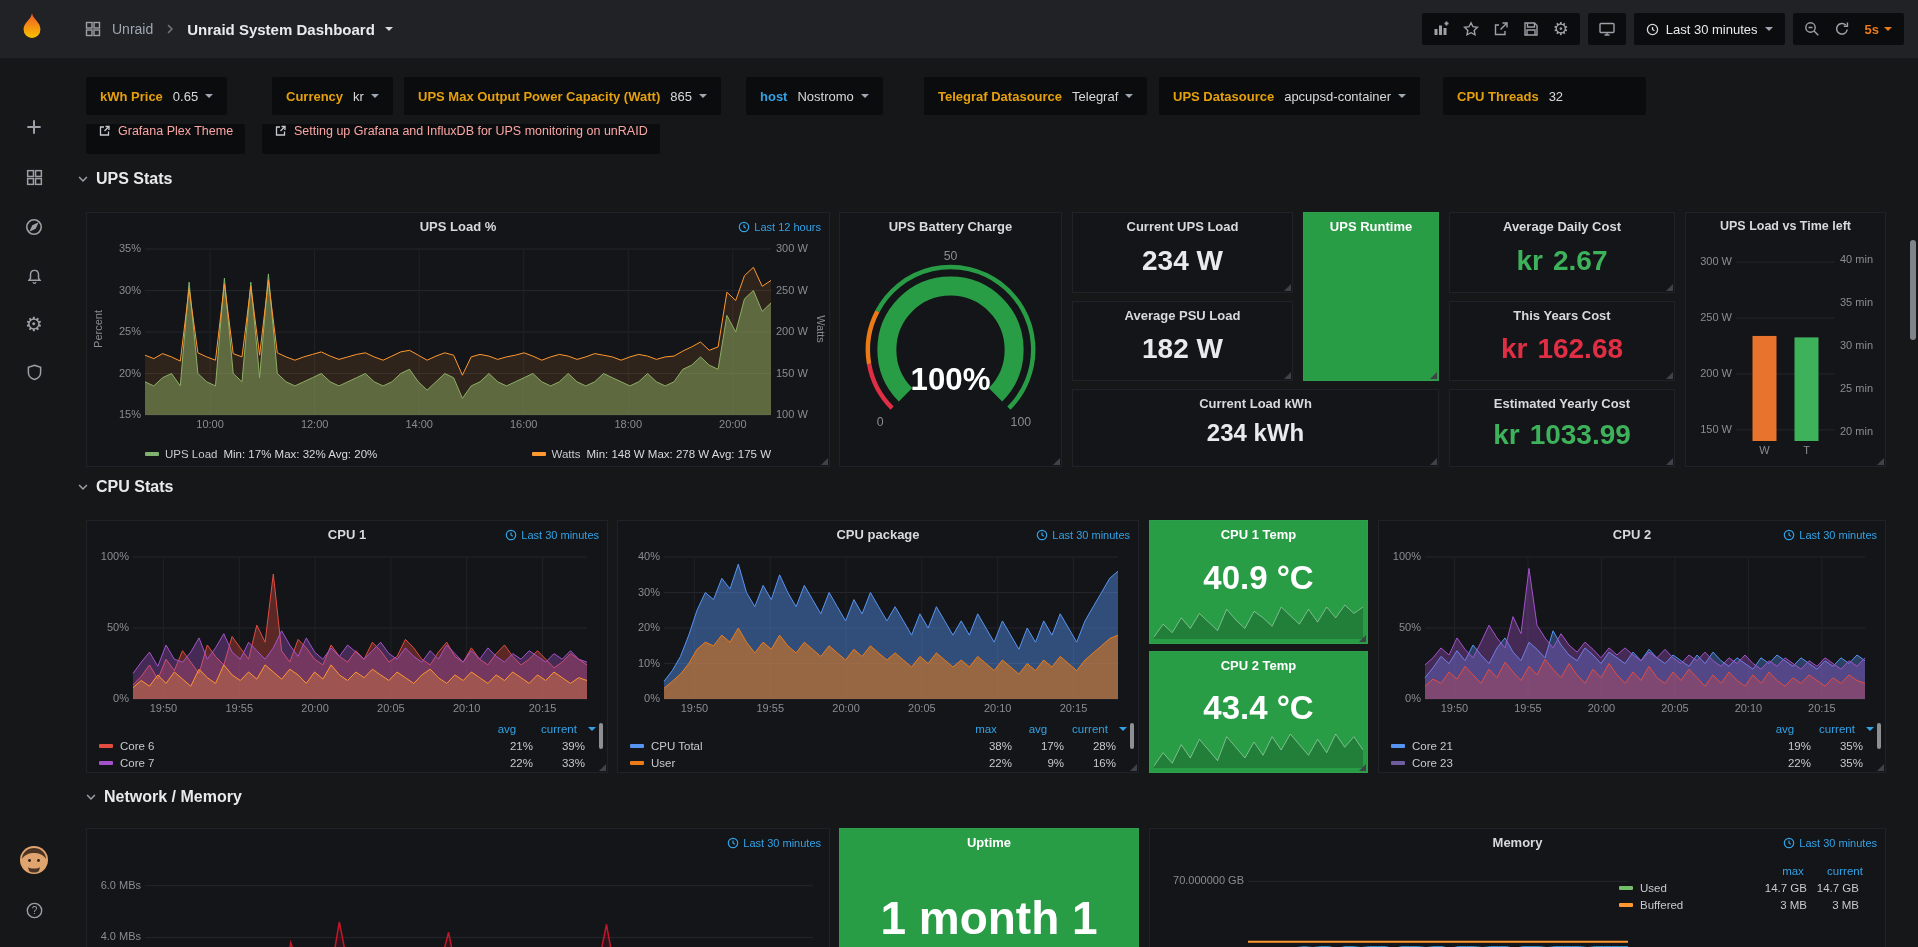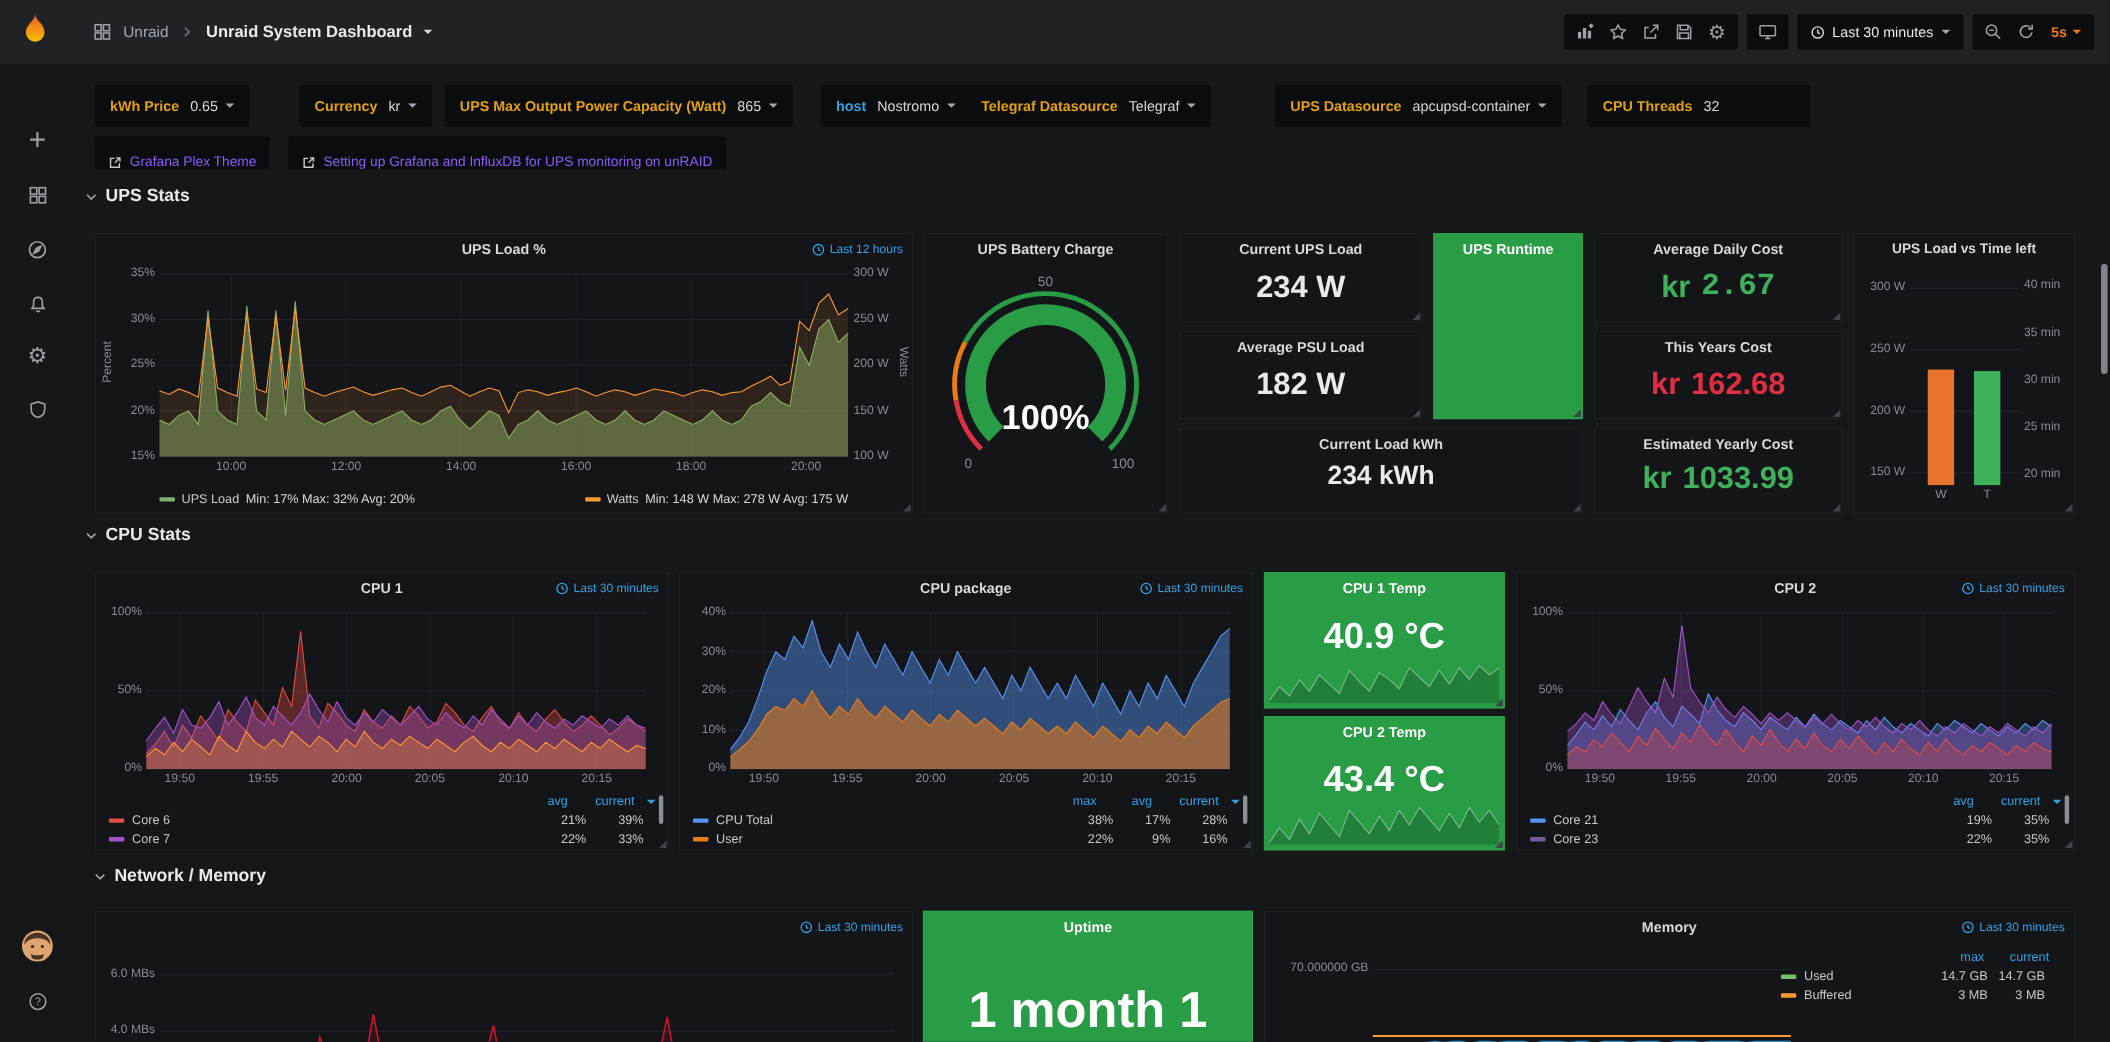--- a/index.html
+++ b/index.html
@@ -14,21 +14,21 @@
   .pill{background:#0b0c0e;border-radius:2px;height:32px;display:flex;align-items:center;padding:0 4px}
   .nbtn{width:30px;height:32px;display:flex;align-items:center;justify-content:center;cursor:pointer}
   .caret{width:0;height:0;border-left:4px solid transparent;border-right:4px solid transparent;border-top:4px solid #9fa7b3;display:inline-block}
   .caret.orange{border-top-color:#eb7b18}
   .caret.white{border-top-color:#d8d9da}
   .gicon{font-size:18px;color:#9da0a6;line-height:1}
   .sidebar-btn{position:absolute;left:0;width:68px;height:44px;display:flex;align-items:center;justify-content:center;cursor:pointer}
   .vpill{position:absolute;top:77px;height:38px;background:#0b0c0e;border-radius:2px;display:flex;align-items:center;gap:10px;padding:0 14px;font-size:13px;white-space:nowrap}
   .vlabel{font-weight:bold}
   .vvalue{color:#d8d9da;display:flex;align-items:center;gap:7px;cursor:pointer}
-  .linkpill{position:absolute;top:124px;height:30px;background:#0b0c0e;border-radius:2px;display:flex;align-items:flex-end;gap:7px;padding:0 12px;font-size:12.5px;color:#8b5cf6;cursor:pointer;white-space:nowrap}
+  .linkpill{position:absolute;top:124px;height:30px;background:#0b0c0e;border-radius:2px;display:flex;align-items:flex-start;gap:7px;padding:0 12px;font-size:12.5px;color:#fca5a5;cursor:pointer;white-space:nowrap}
   .section-h{position:absolute;display:flex;align-items:center;gap:6px;color:#e9eaeb;font-size:16px;font-weight:bold;cursor:pointer}
   .panel{position:absolute;background:#131518;border:1px solid #1f2227;border-radius:0}
   .p-title{position:absolute;top:6px;left:0;right:0;text-align:center;font-size:13px;font-weight:bold;color:#d8d9da;cursor:pointer;white-space:nowrap}
   .badge{position:absolute;top:8px;right:8px;display:flex;align-items:center;gap:4px;color:#33a2e5;font-size:11px;cursor:pointer;z-index:2}
   .plot{position:absolute}
   .tick{position:absolute;font-size:11px;color:#898c93;width:88px;white-space:nowrap}
   .tr{text-align:right}.tl{text-align:left}.tc{text-align:center;width:44px}
   .axis-title{position:absolute;font-size:11px;color:#898c93}
   .legend-flat{position:absolute;bottom:6px;left:58px;right:58px;display:flex;justify-content:space-between;font-size:11.5px;color:#c7c9cc}
   .leg-item{display:flex;align-items:center;gap:6px;cursor:pointer}
@@ -214,21 +214,21 @@
       <span class="caret"></span>
     </span>
 </div>
 <div class="vpill" style="left:746px">
   <span class="vlabel" style="color: rgb(51, 162, 229);">host</span>
   <span class="vvalue">
       <span>Nostromo</span>
       <span class="caret"></span>
     </span>
 </div>
-<div class="vpill" style="left:878px">
+<div class="vpill" style="left:924px">
   <span class="vlabel" style="color: rgb(229, 160, 13);">Telegraf Datasource</span>
   <span class="vvalue">
       <span>Telegraf</span>
       <span class="caret"></span>
     </span>
 </div>
 <div class="vpill" style="left:1159px">
   <span class="vlabel" style="color: rgb(229, 160, 13);">UPS Datasource</span>
   <span class="vvalue">
       <span>apcupsd-container</span>
@@ -359,21 +359,21 @@
   <span class="rz"></span>
 </div>
 <div class="panel green-panel" style="left: 1303px; top: 212px; width: 134px; height: 167px; background: rgb(41, 156, 70);">
   <div class="p-title">UPS Runtime</div>
   <span class="rz"></span>
 </div>
 <div class="panel" style="left:1449px;top:212px;width:224px;height:79px">
   <div class="p-title">Average Daily Cost</div>
   <div class="stat-value" style="top:32px;font-size:28px">
     <span style="color: rgb(62, 177, 91);">kr</span>
-    <span style="color: rgb(62, 177, 91); font-family: Liberation Mono, monospace;">2.67</span>
+    <span style="color: rgb(62, 177, 91);">2.67</span>
   </div>
   <span class="rz"></span>
 </div>
 <div class="panel" style="left:1449px;top:301px;width:224px;height:78px">
   <div class="p-title">This Years Cost</div>
   <div class="stat-value" style="top:31px;font-size:28px">
     <span style="color: rgb(224, 47, 68);">kr</span>
     <span style="color: rgb(224, 47, 68);">162.68</span>
   </div>
   <span class="rz"></span>

